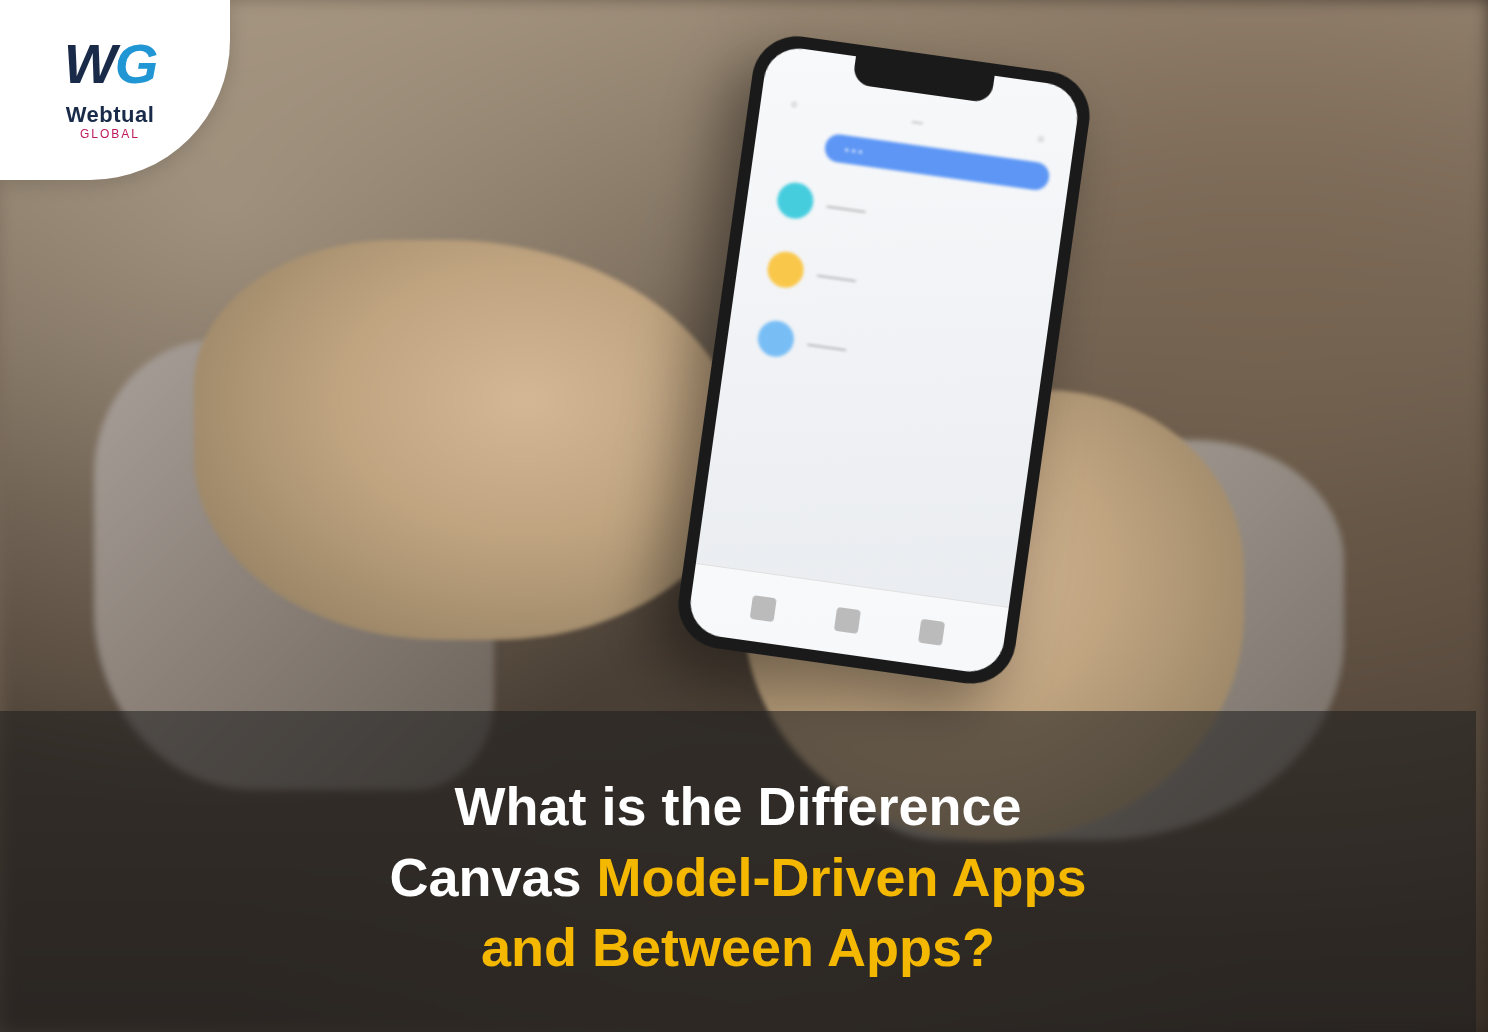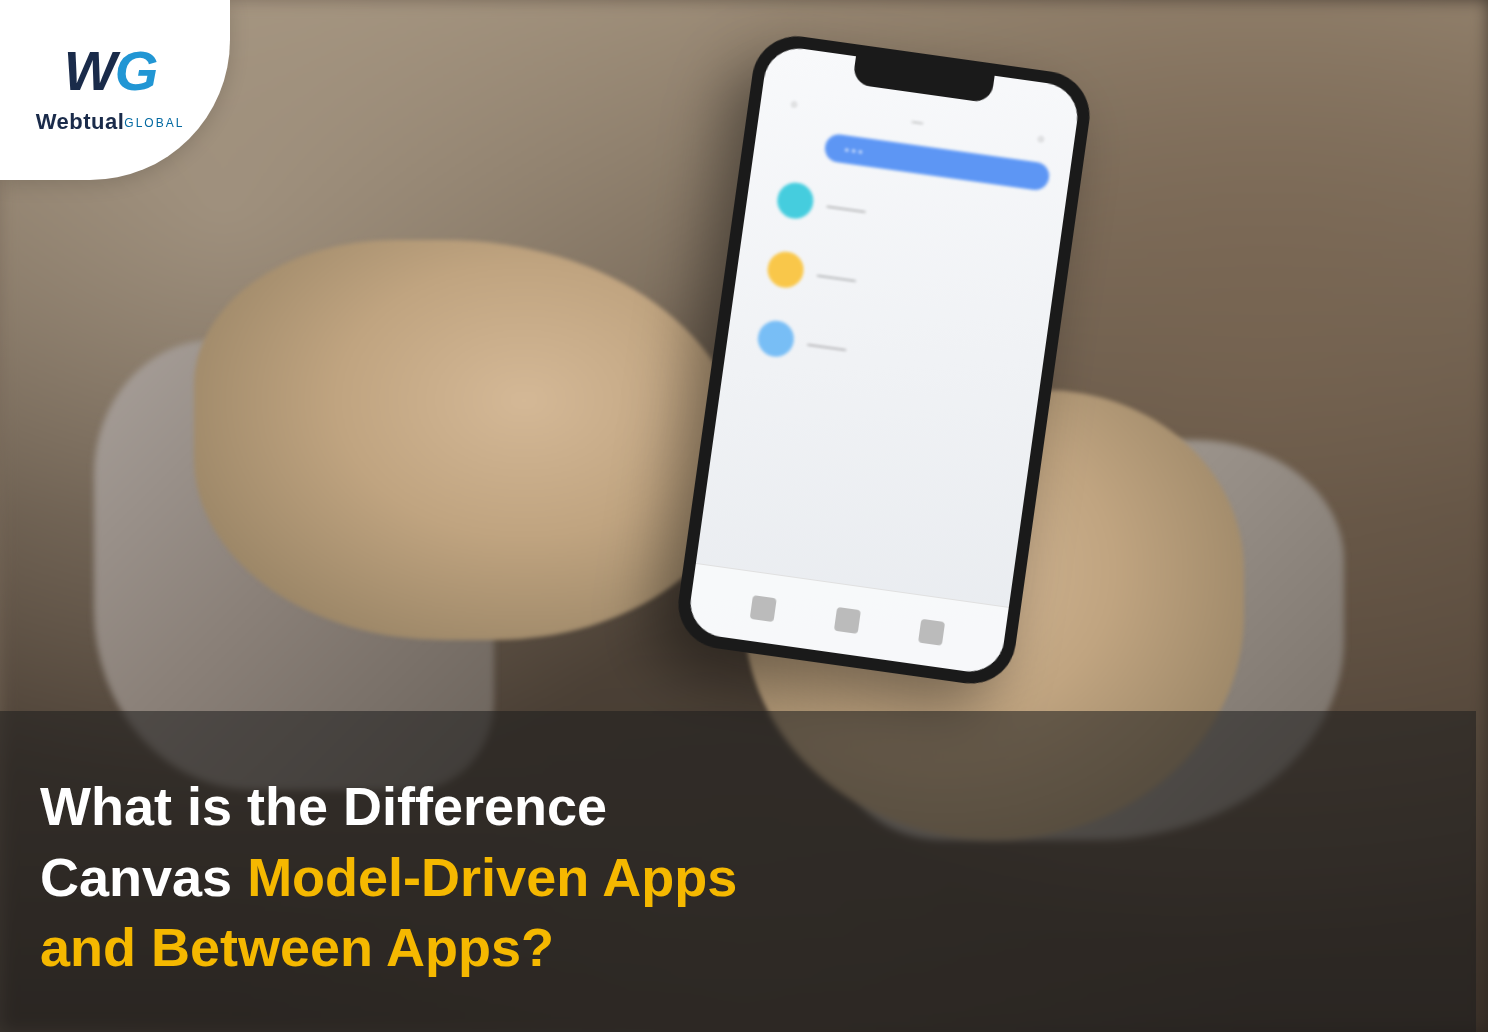--- a/index.html
+++ b/index.html
@@ -72,35 +72,36 @@
     .logo-g {
       font-size: 56px;
       font-weight: 900;
       color: #2196d4;
       letter-spacing: -2px;
       font-style: italic;
     }
     
     .logo-text {
       display: flex;
+      flex-direction: column;
       align-items: center;
       line-height: 1;
     }
     
     .logo-main {
       font-size: 22px;
       font-weight: 700;
       color: #1a2b4a;
       letter-spacing: 0.5px;
     }
     
     .logo-sub {
       font-size: 12px;
       font-weight: 400;
-      color: #0369a1;
+      color: #be185d;
       letter-spacing: 2px;
       margin-top: 2px;
     }
     
     
     .hands-phone {
       position: absolute;
       top: 40px;
       left: 50%;
       transform: translateX(-50%);
@@ -259,21 +260,21 @@
     }
     
     
     .title-overlay {
       position: absolute;
       bottom: 0;
       left: 0;
       right: 12px;
       background: rgba(30, 30, 30, 0.55);
       padding: 60px 40px 50px;
-      text-align: left;
+      text-align: center;
       backdrop-filter: blur(2px);
     }
     
     .title-text {
       font-size: 54px;
       font-weight: 700;
       line-height: 1.3;
       color: #ffffff;
     }
     

